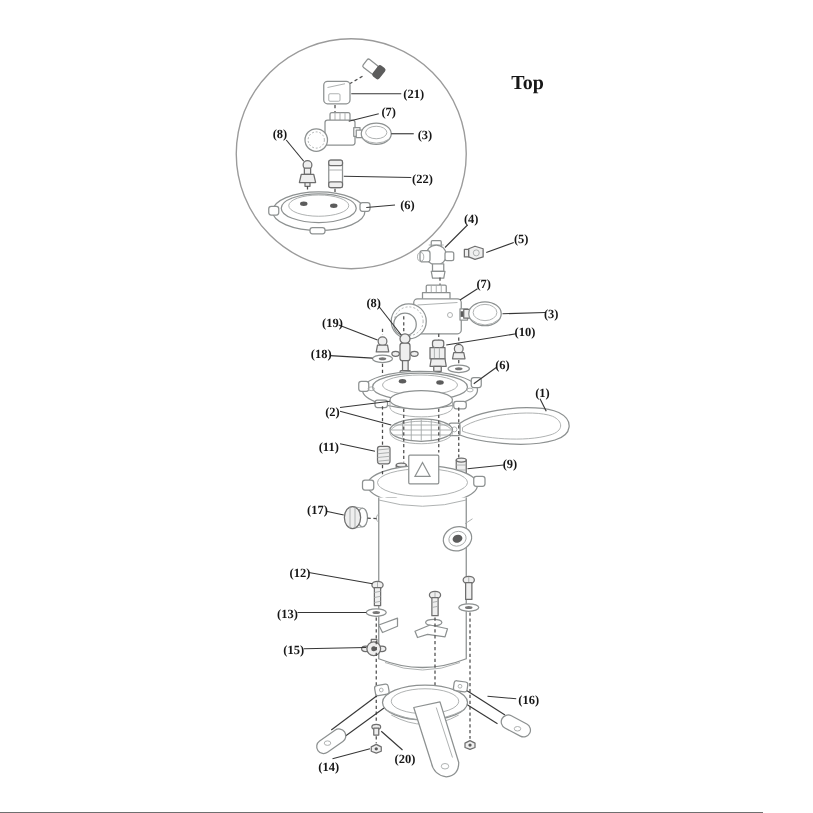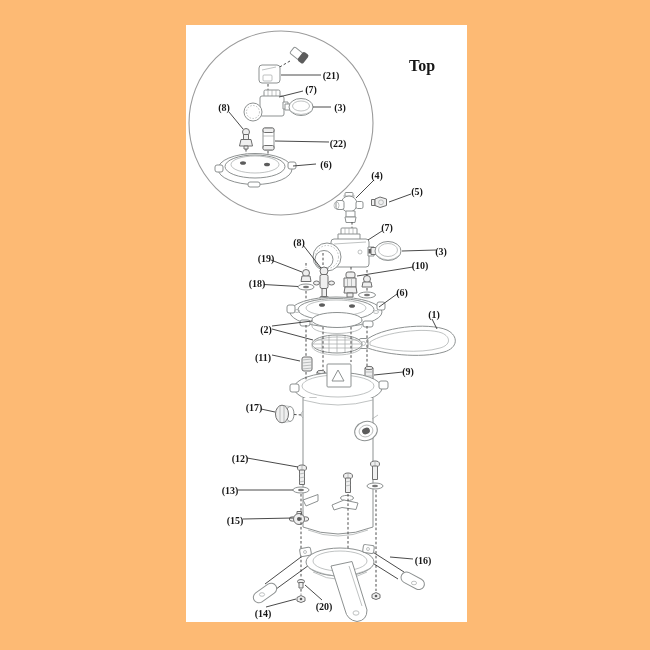--- a/index.html
+++ b/index.html
@@ -1,16 +1,16 @@
 <!DOCTYPE html>
 <html><head>
 <meta charset="utf-8">
 <style>
   html,body{margin:0;padding:0;background:#000;}
-  .stage{position:relative;width:650px;height:650px;background:#fdba74;overflow:hidden;}
+  .stage{position:relative;width:650px;height:650px;background:#ffffff;overflow:hidden;}
   svg{position:absolute;left:0;top:0;}
   .p  {fill:#ffffff;stroke:#8d9191;stroke-width:1;stroke-linejoin:round;}
   .pd {fill:#efefef;stroke:#6e6e6e;stroke-width:1;stroke-linejoin:round;}
   .tn {fill:none;stroke:#a4a7a7;stroke-width:0.7;}
   .dk {fill:#5c5c5c;stroke:none;}
   .ld {fill:none;stroke:#363636;stroke-width:0.9;}
   .dsh{fill:none;stroke:#4d4d4d;stroke-width:1;stroke-dasharray:2.6 2.1;}
   .lbl{font:bold 10px "Liberation Serif",serif;fill:#171717;text-anchor:middle;}
   .ttl{font:bold 16px "Liberation Serif",serif;fill:#171717;}
 </style>

